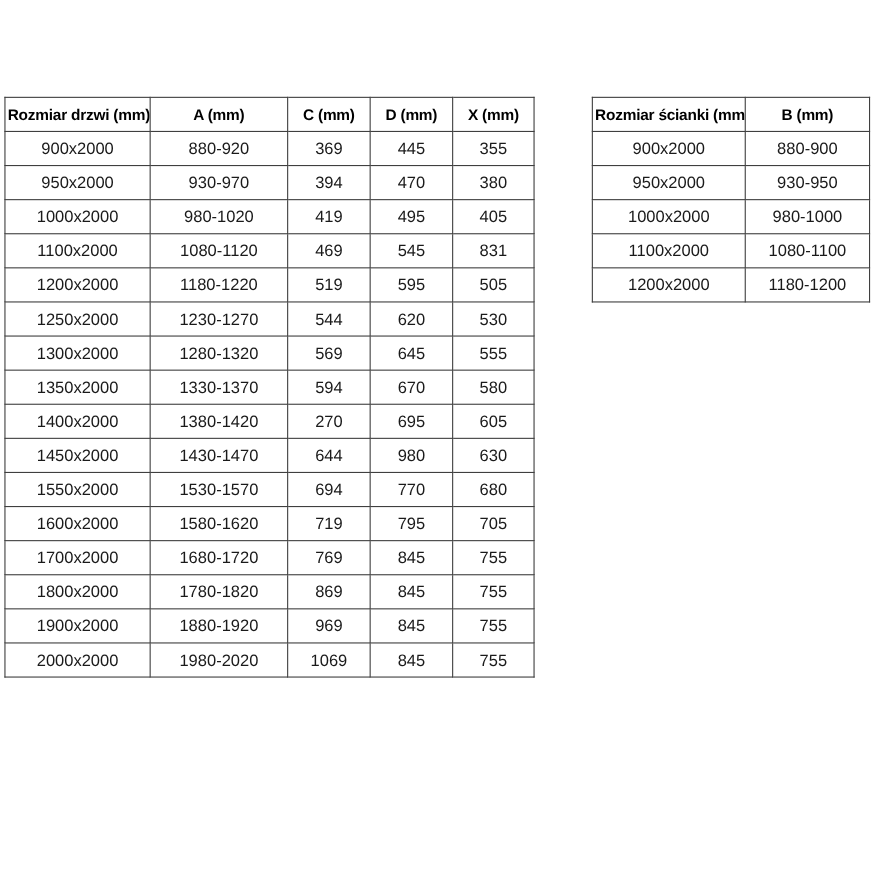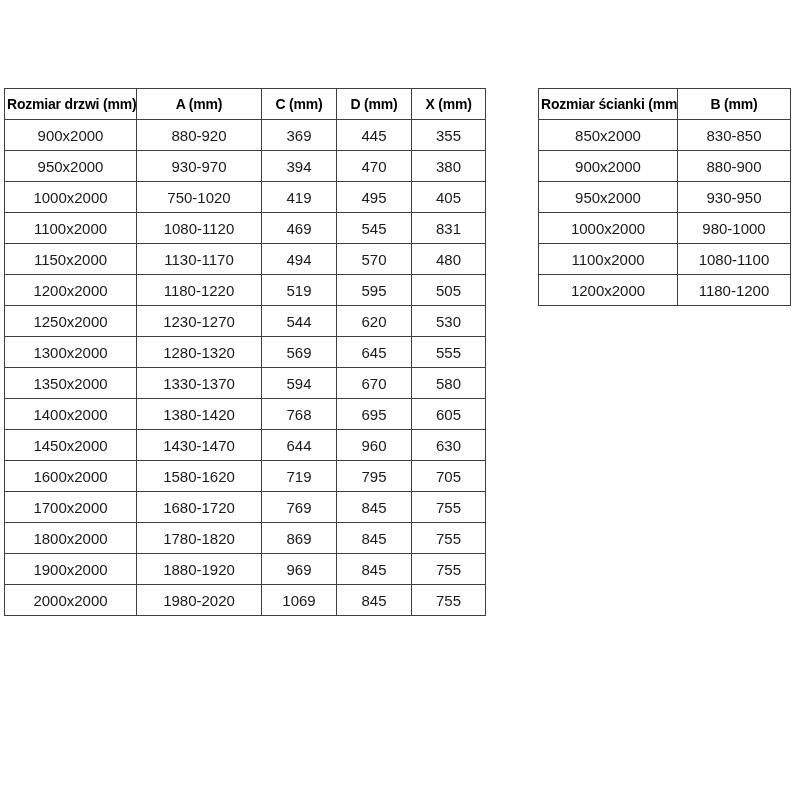--- a/index.html
+++ b/index.html
@@ -77,40 +77,33 @@
         </tr>
         <tr>
           <td>950x2000</td>
           <td>930-970</td>
           <td>394</td>
           <td>470</td>
           <td>380</td>
         </tr>
         <tr>
           <td>1000x2000</td>
-          <td>750-1020</td>
+          <td>980-1020</td>
           <td>419</td>
           <td>495</td>
           <td>405</td>
         </tr>
         <tr>
           <td>1100x2000</td>
           <td>1080-1120</td>
           <td>469</td>
           <td>545</td>
           <td>831</td>
         </tr>
         <tr>
-          <td>1150x2000</td>
-          <td>1130-1170</td>
-          <td>494</td>
-          <td>570</td>
-          <td>480</td>
-        </tr>
-        <tr>
           <td>1200x2000</td>
           <td>1180-1220</td>
           <td>519</td>
           <td>595</td>
           <td>505</td>
         </tr>
         <tr>
           <td>1250x2000</td>
           <td>1230-1270</td>
           <td>544</td>
@@ -127,30 +120,37 @@
         <tr>
           <td>1350x2000</td>
           <td>1330-1370</td>
           <td>594</td>
           <td>670</td>
           <td>580</td>
         </tr>
         <tr>
           <td>1400x2000</td>
           <td>1380-1420</td>
-          <td>768</td>
+          <td>270</td>
           <td>695</td>
           <td>605</td>
         </tr>
         <tr>
           <td>1450x2000</td>
           <td>1430-1470</td>
           <td>644</td>
-          <td>960</td>
+          <td>980</td>
           <td>630</td>
+        </tr>
+        <tr>
+          <td>1550x2000</td>
+          <td>1530-1570</td>
+          <td>694</td>
+          <td>770</td>
+          <td>680</td>
         </tr>
         <tr>
           <td>1600x2000</td>
           <td>1580-1620</td>
           <td>719</td>
           <td>795</td>
           <td>705</td>
         </tr>
         <tr>
           <td>1700x2000</td>
@@ -189,24 +189,20 @@
       <col style="width:113px">
     </colgroup>
   <thead>
         <tr>
           <th>Rozmiar ścianki (mm)</th>
           <th>B (mm)</th>
         </tr>
       </thead>
       <tbody>
         <tr>
-          <td>850x2000</td>
-          <td>830-850</td>
-        </tr>
-        <tr>
           <td>900x2000</td>
           <td>880-900</td>
         </tr>
         <tr>
           <td>950x2000</td>
           <td>930-950</td>
         </tr>
         <tr>
           <td>1000x2000</td>
           <td>980-1000</td>

